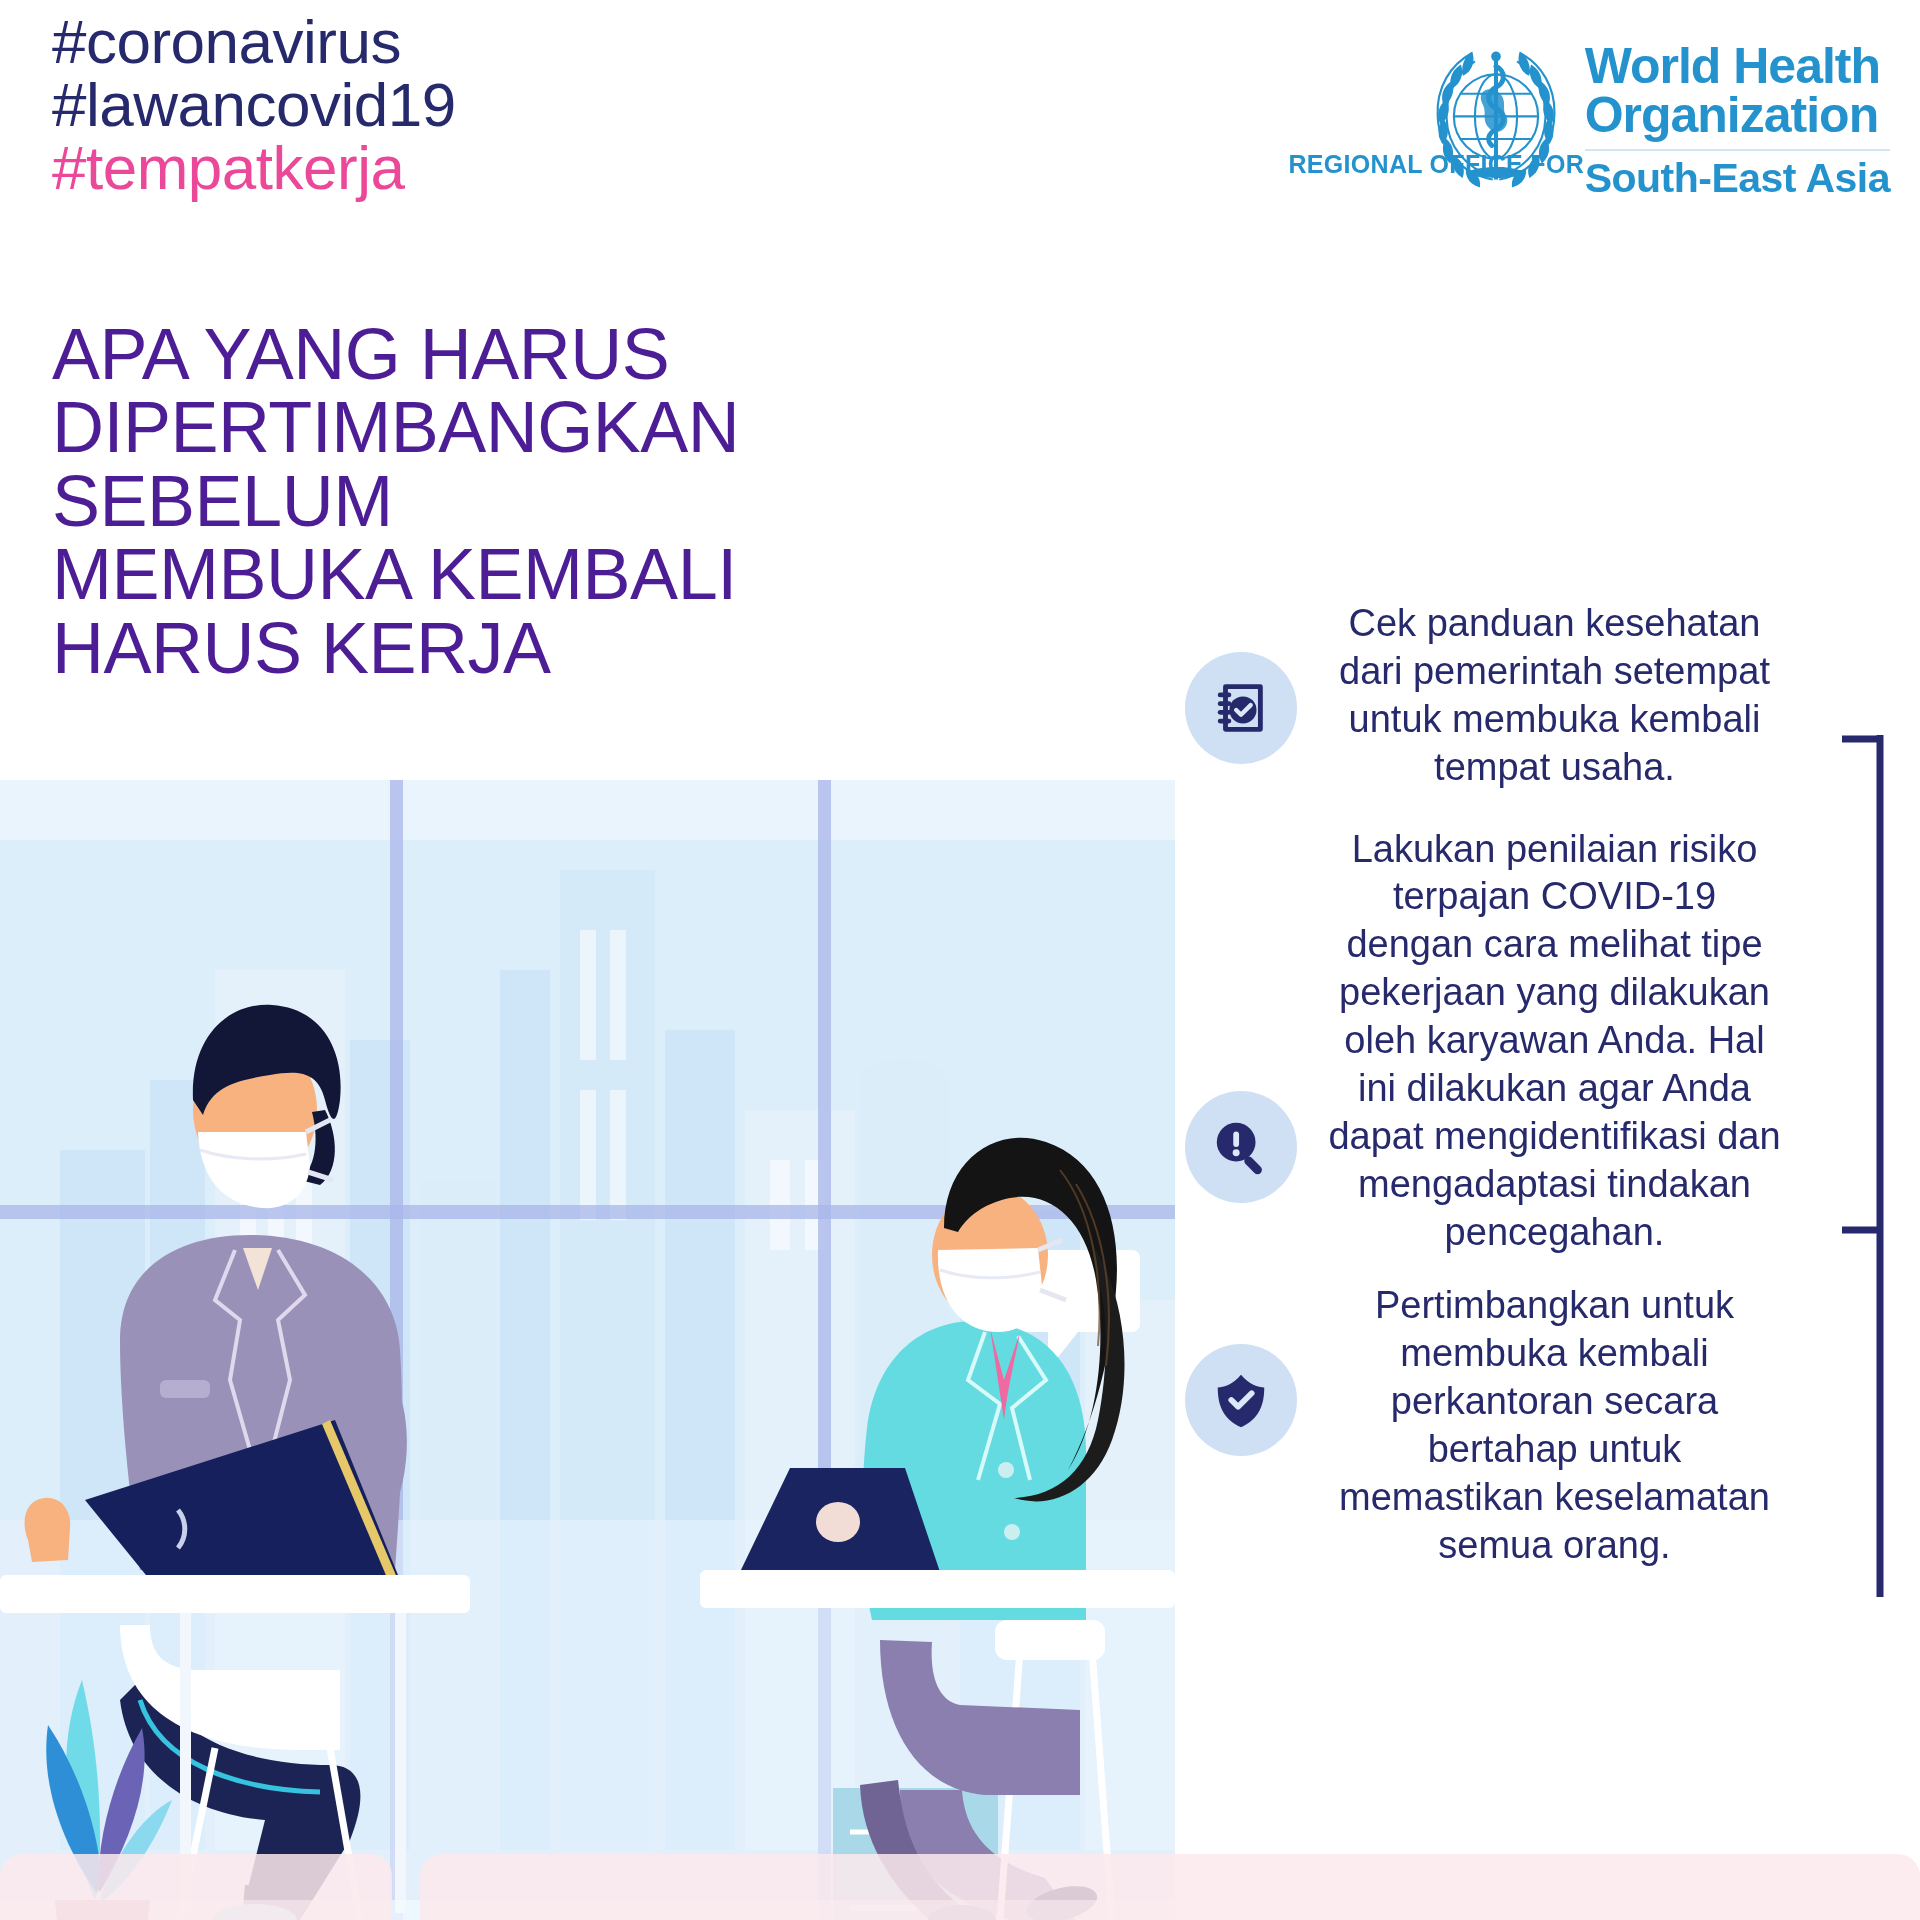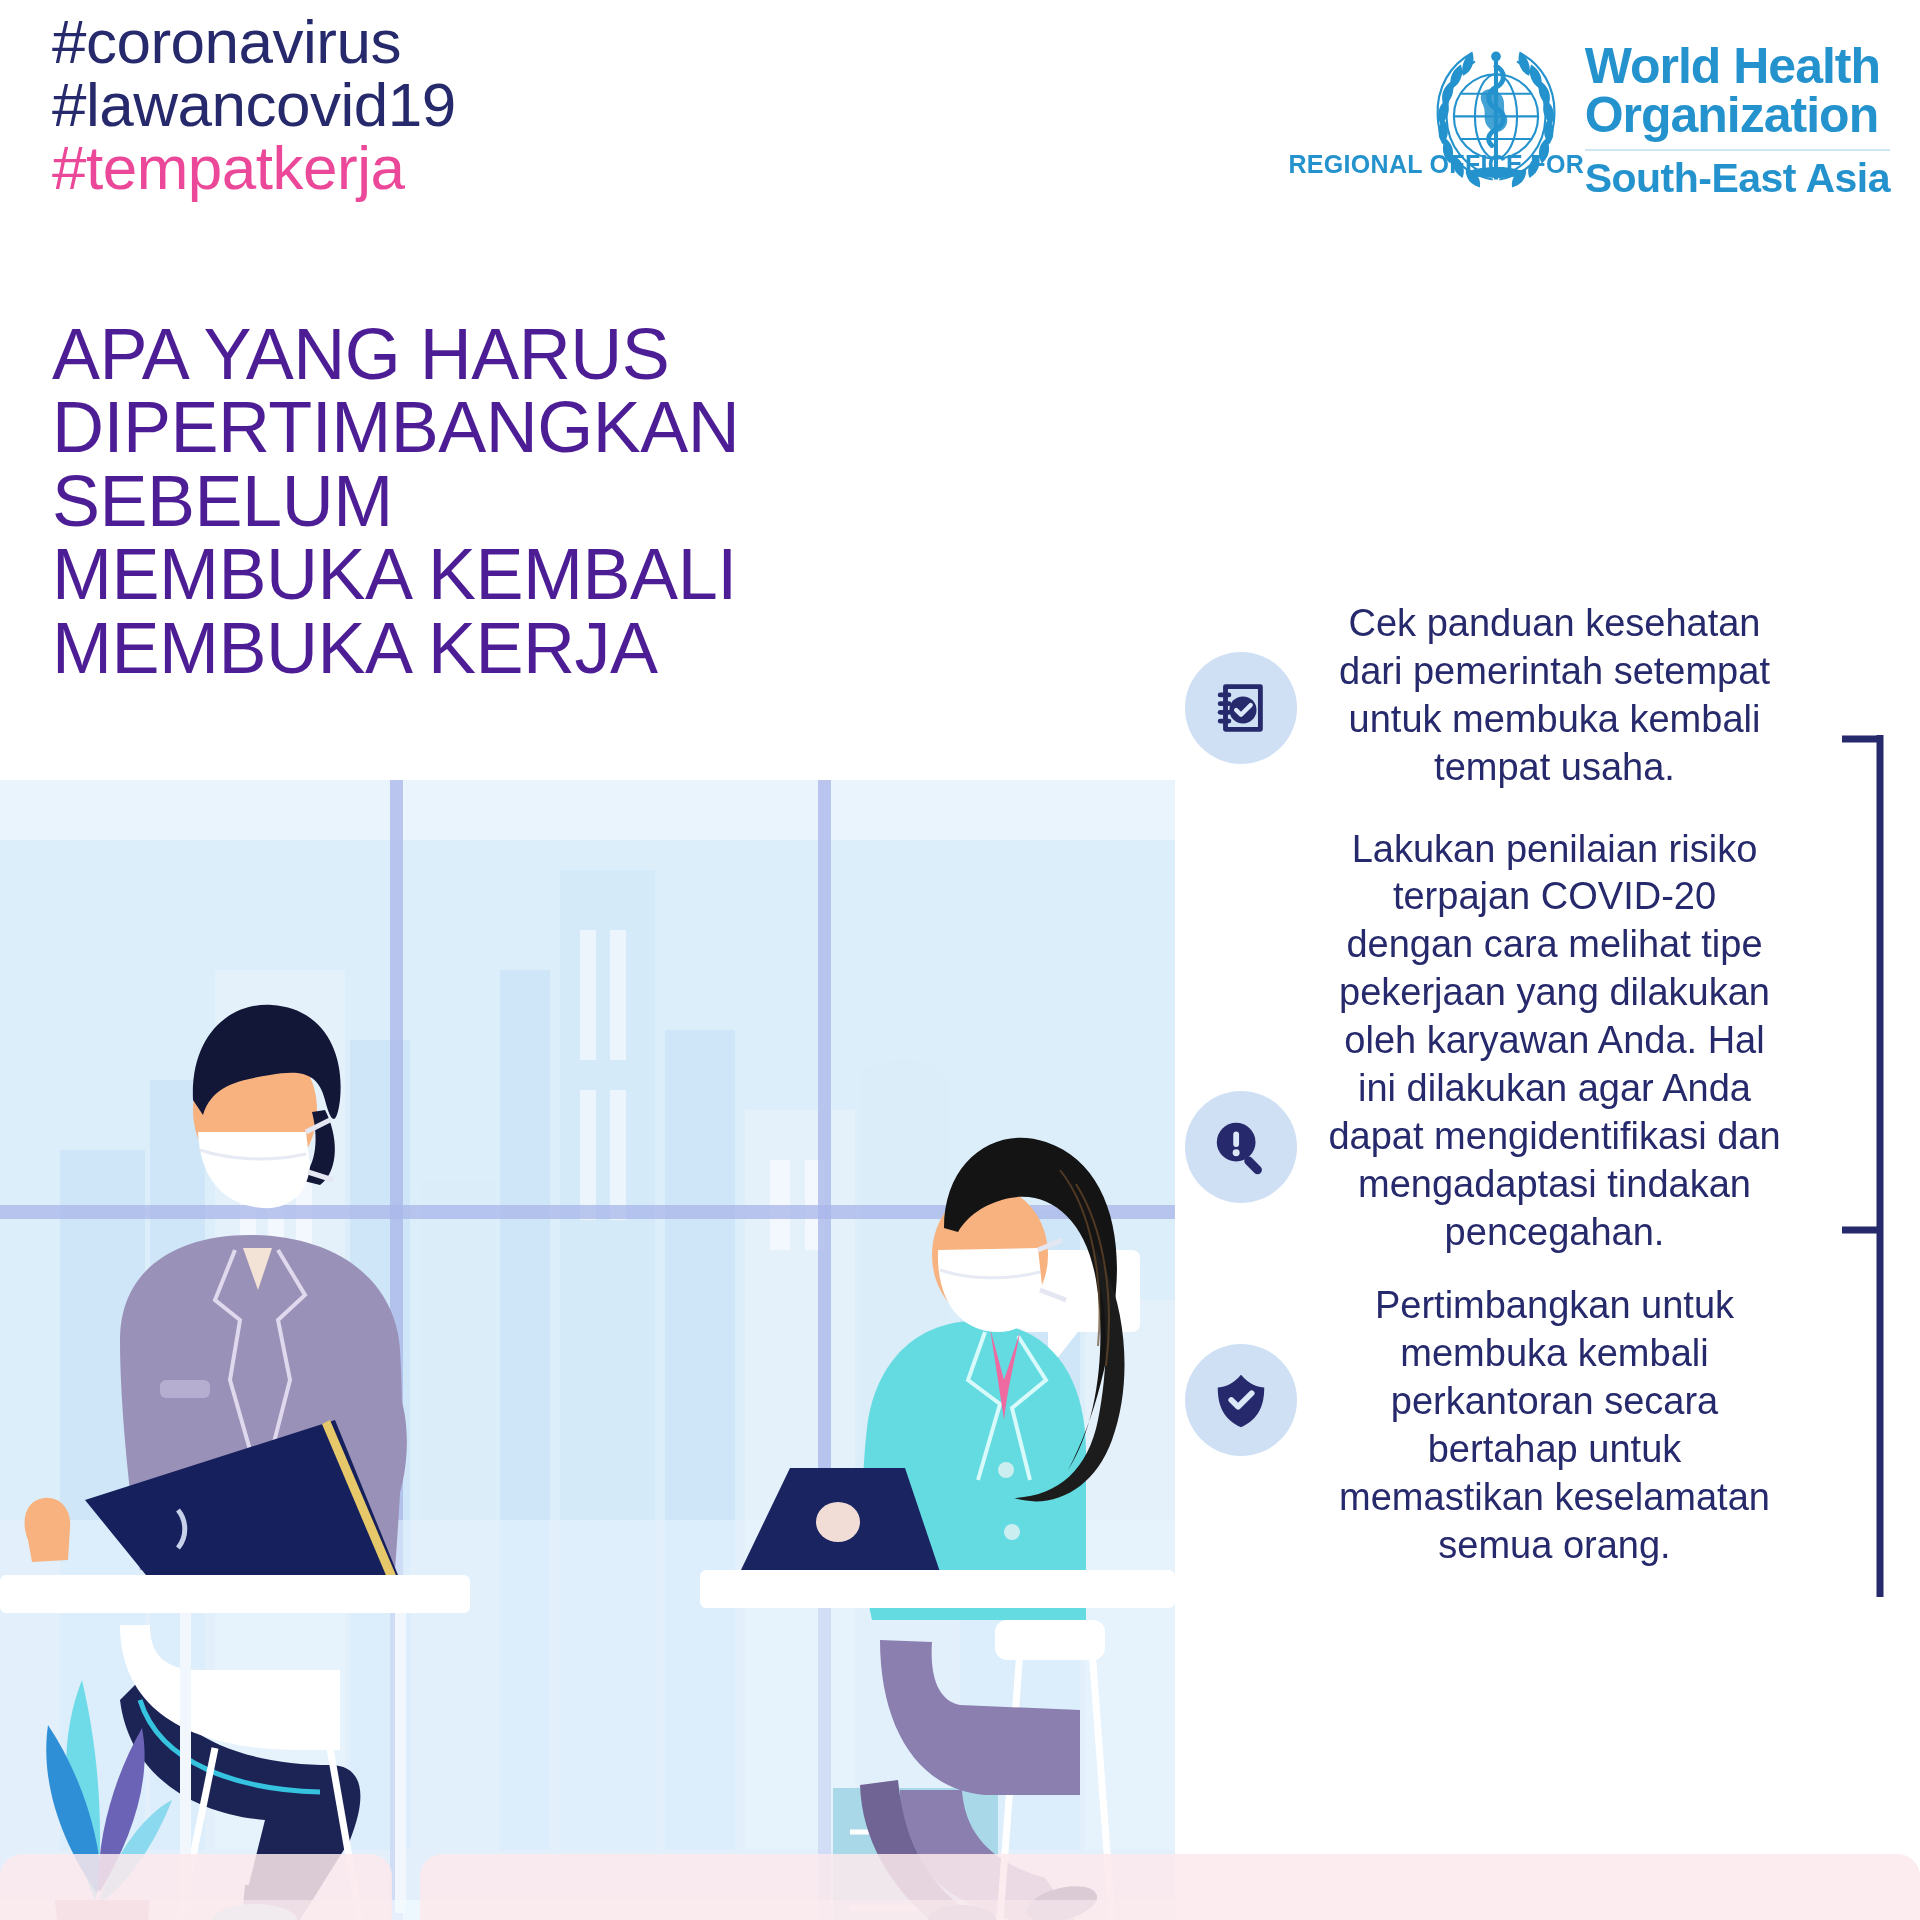--- a/index.html
+++ b/index.html
@@ -136,21 +136,21 @@
       </div>
     </div>
   </div>
   <div class="who-ro">REGIONAL OFFICE FOR</div>
 
   <div class="headline">
     <div>APA YANG HARUS</div>
     <div>DIPERTIMBANGKAN</div>
     <div>SEBELUM</div>
     <div>MEMBUKA KEMBALI</div>
-    <div>MEMBUKA KERJA</div>
+    <div>HARUS KERJA</div>
   </div>
 
   <div class="scene">
     <svg viewBox="0 0 1175 1140" width="1175" height="1140">
 
       <rect x="0" y="0" width="1175" height="1140" fill="#ddeefb"></rect>
       <rect x="0" y="0" width="1175" height="60" fill="#eaf4fc"></rect>
 
       <g fill="#cfe6f8">
         <rect x="60" y="370" width="85" height="700"></rect>
@@ -331,21 +331,21 @@
 
     <div class="bullet b2">
       <div class="ico">
         <svg width="62" height="62" viewBox="0 0 64 64">
           <circle cx="27" cy="27" r="20" fill="#26296b"></circle>
           <rect x="24" y="16" width="6" height="16" rx="3" fill="#dbe8f8"></rect>
           <circle cx="27" cy="38" r="3.6" fill="#dbe8f8"></circle>
           <rect x="40" y="40" width="9" height="22" rx="4.5" fill="#26296b" transform="rotate(-45 44.5 51)"></rect>
         </svg>
       </div>
-      <div class="btext">Lakukan penilaian risiko terpajan COVID-20 dengan cara melihat tipe pekerjaan yang dilakukan oleh karyawan Anda. Hal ini dilakukan agar Anda dapat mengidentifikasi dan mengadaptasi tindakan pencegahan.</div>
+      <div class="btext">Lakukan penilaian risiko terpajan COVID-19 dengan cara melihat tipe pekerjaan yang dilakukan oleh karyawan Anda. Hal ini dilakukan agar Anda dapat mengidentifikasi dan mengadaptasi tindakan pencegahan.</div>
     </div>
 
     <div class="bullet b3">
       <div class="ico">
         <svg width="62" height="62" viewBox="0 0 64 64">
           <path d="M32 6 C40 16 50 19 56 19 C56 38 50 52 32 60 C14 52 8 38 8 19 C14 19 24 16 32 6Z" fill="#26296b"></path>
           <path d="M22 32 L29 39 L43 25" fill="none" stroke="#dbe8f8" stroke-width="6" stroke-linecap="round" stroke-linejoin="round"></path>
         </svg>
       </div>
       <div class="btext">Pertimbangkan untuk membuka kembali perkantoran secara bertahap untuk memastikan keselamatan semua orang.</div>

